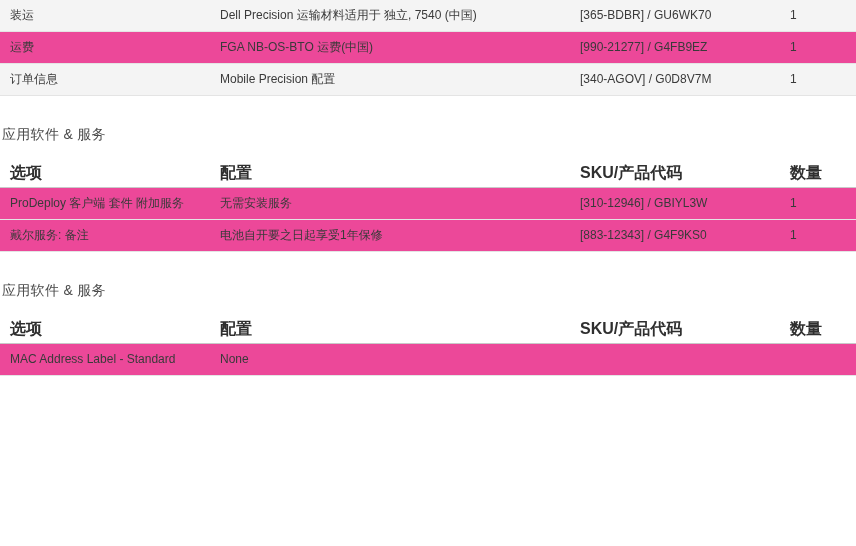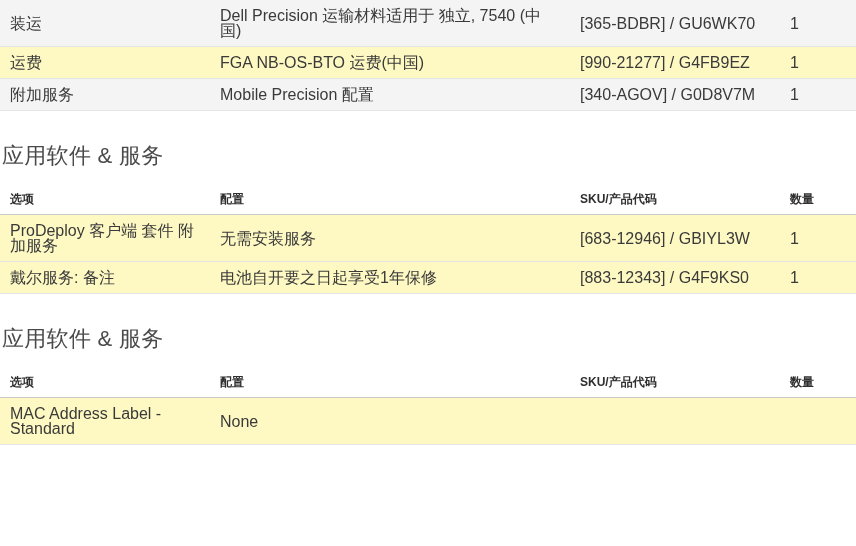--- a/index.html
+++ b/index.html
@@ -28,43 +28,43 @@
   table.spec col.c-option { width: 210px; }
   table.spec col.c-config { width: 360px; }
   table.spec col.c-sku    { width: 210px; }
   table.spec col.c-qty    { width: 76px; }
 
   table.spec th, table.spec td {
     text-align: left;
     vertical-align: middle;
     padding: 8px 10px 8px 10px;
     font-weight: normal;
-    font-size: 16px;
+    font-size: 12px;
     line-height: 15px;
     color: #3a3a3a;
   }
   table.spec th {
     font-weight: bold;
     color: #2f2f2f;
-    font-size: 12px;
+    font-size: 16px;
     border-bottom: 1px solid #c9c9c9;
     padding-top: 7px;
     padding-bottom: 7px;
   }
   table.spec tr.row-alt td {
     background: #f4f4f4;
   }
   table.spec tr.row-plain td {
-    background: #fef9c3;
+    background: #ec4899;
   }
   table.spec td {
     border-bottom: 1px solid #e4e4e4;
   }
   .section-title {
-    font-size: 22px;
+    font-size: 14px;
     color: #4a4a4a;
     font-weight: normal;
     padding: 0 16px 0 2px;
     margin: 0;
     letter-spacing: 0.3px;
   }
   .sec-gap-top { height: 30px; }
   .sec-gap-below { height: 14px; }
   .top-table td {
     border-bottom: 1px solid #e4e4e4;
@@ -92,21 +92,21 @@
         <td class="sku">[365-BDBR] / GU6WK70</td>
         <td class="qty">1</td>
       </tr>
       <tr class="row-plain">
         <td>运费</td>
         <td>FGA NB-OS-BTO 运费(中国)</td>
         <td class="sku">[990-21277] / G4FB9EZ</td>
         <td class="qty">1</td>
       </tr>
       <tr class="row-alt">
-        <td>附加服务</td>
+        <td>订单信息</td>
         <td>Mobile Precision 配置</td>
         <td class="sku">[340-AGOV] / G0D8V7M</td>
         <td class="qty">1</td>
       </tr>
     </tbody>
   </table>
 
   <div class="sec-gap-top"></div>
   <h2 class="section-title">应用软件 &amp; 服务</h2>
   <div class="sec-gap-below"></div>
@@ -123,21 +123,21 @@
         <th>选项</th>
         <th>配置</th>
         <th class="hdr-sku">SKU/产品代码</th>
         <th class="qty">数量</th>
       </tr>
     </thead>
     <tbody>
       <tr class="row-plain">
         <td>ProDeploy 客户端 套件 附加服务</td>
         <td>无需安装服务</td>
-        <td class="sku">[683-12946] / GBIYL3W</td>
+        <td class="sku">[310-12946] / GBIYL3W</td>
         <td class="qty">1</td>
       </tr>
       <tr class="row-plain">
         <td>戴尔服务: 备注</td>
         <td>电池自开要之日起享受1年保修</td>
         <td class="sku">[883-12343] / G4F9KS0</td>
         <td class="qty">1</td>
       </tr>
     </tbody>
   </table>

